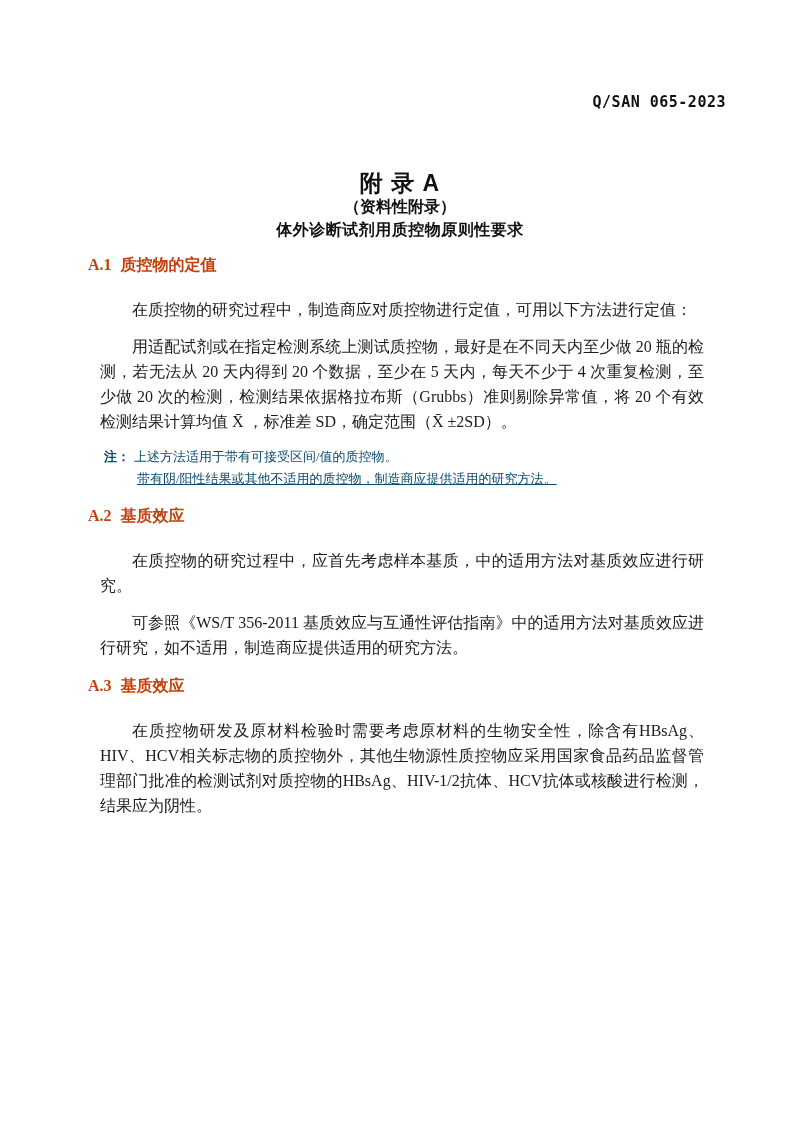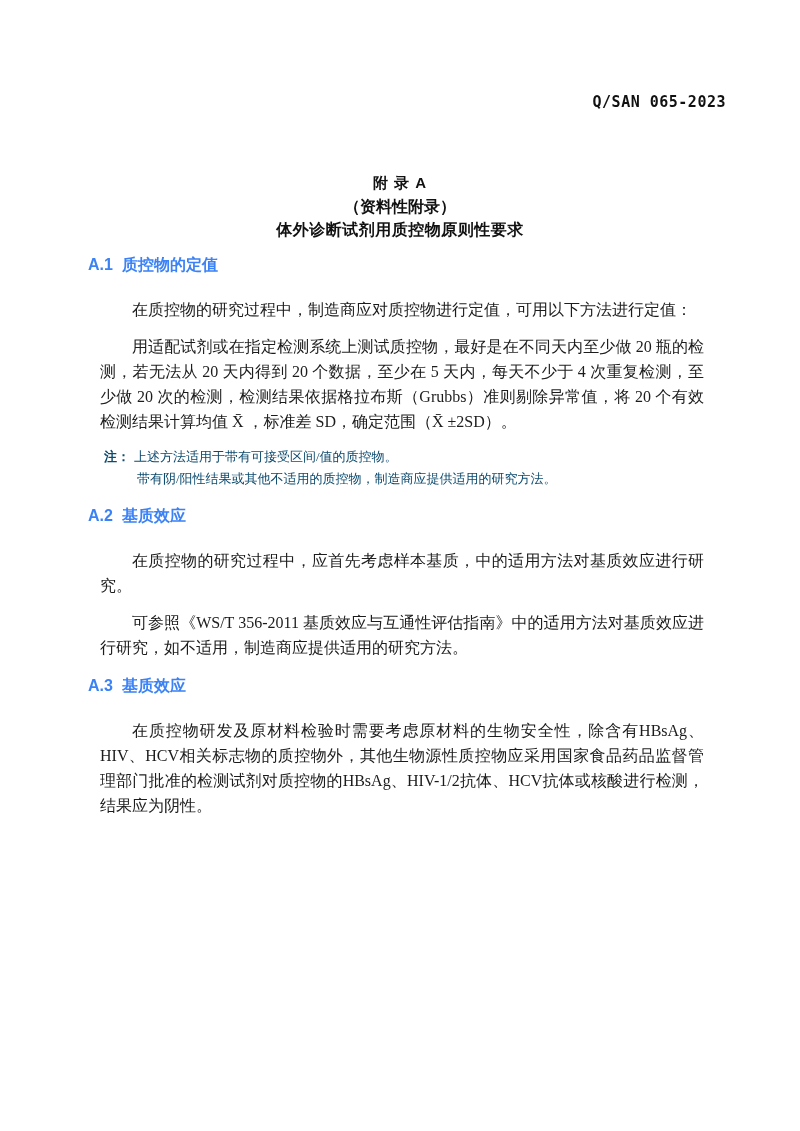--- a/index.html
+++ b/index.html
@@ -23,54 +23,54 @@
     letter-spacing: 0.5px;
     color: #111;
   }
   .title-block {
     padding-top: 171px;
     text-align: center;
     font-family: "Liberation Sans", "DejaVu Sans", sans-serif;
     font-weight: bold;
     color: #111;
   }
-  .title-line-1 { font-size: 15px; line-height: 24px; letter-spacing: 1px; }
+  .title-line-1 { font-size: 23px; line-height: 24px; letter-spacing: 1px; }
   .title-line-2 { font-size: 16px; line-height: 23px; }
   .title-line-3 { font-size: 16px; line-height: 23px; letter-spacing: 0.5px; }
   .content {
     padding: 13px 84px 0 88px;
   }
   .section { margin-top: 15px; }
   .section:first-child { margin-top: 0; }
   .sec-heading {
-    font-family: Liberation Sans, sans-serif;
+    font-family: Liberation Serif, serif;
     font-weight: bold;
     font-size: 16px;
     line-height: 21px;
-    color: #3b82f6;
+    color: #c2410c;
   }
   .sec-label { margin-right: 9px; }
   p.body {
     margin: 12px;
     font-size: 16px;
     line-height: 25px;
     text-align: justify;
     text-indent: 2em;
     color: #1c1c1c;
   }
   .sec-heading + p.body { margin-top: 22px; }
   .note {
     margin-top: 3px;
     font-size: 13px;
     line-height: 22px;
     color: #0c4a6e;
   }
   .note-line.first { padding-left: 16px; }
   .note-label { font-weight: bold; font-family: "Liberation Sans", "DejaVu Sans", sans-serif; margin-right: 4px; }
-  .note-line.cont { padding-left: 49px; }
+  .note-line.cont { padding-left: 49px; text-decoration: underline; }
   .page-number {
     position: absolute;
     top: 1101px;
     right: 77px;
     font-size: 14px;
     color: #222;
   }
 </style>
 </head>
 <body>

